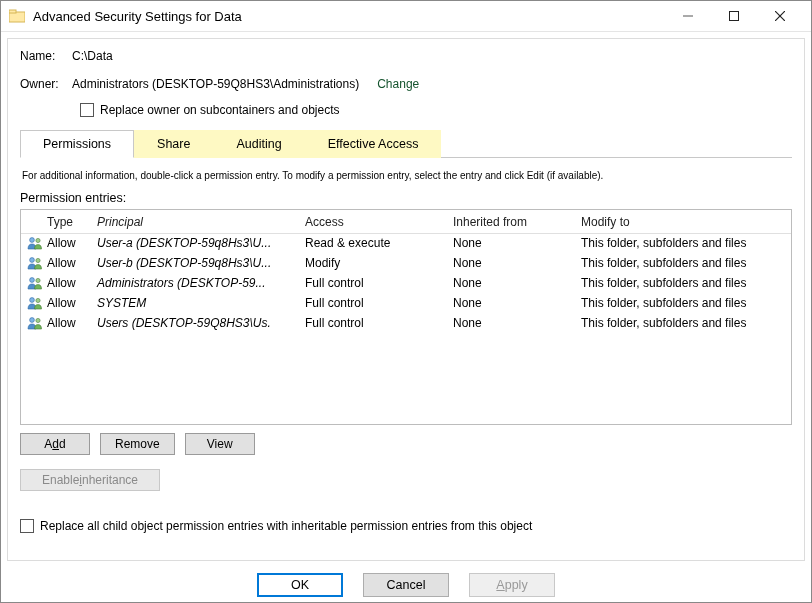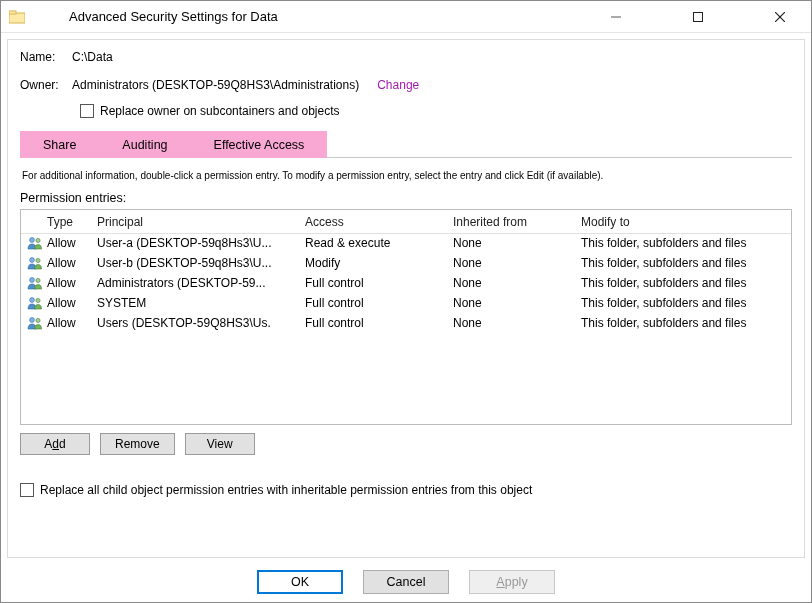--- a/index.html
+++ b/index.html
@@ -16,21 +16,20 @@
     width: 812px; height: 603px;
     border: 1px solid #888;
     display: flex; flex-direction: column;
     background: #fff;
   }
   .titlebar {
     height: 32px;
     display: flex; align-items: center;
     padding: 0 8px;
     border-bottom: 1px solid #e5e5e5;
-    gap: 36px;
   }
   .title-icon {
     width: 16px; height: 16px;
     margin-right: 8px;
   }
   .title-text { flex: 0 0 auto; font-size: 13px; }
   .title-spacer { flex: 1 1 auto; }
   .title-btn {
     width: 46px; height: 30px;
     display: flex; align-items: center; justify-content: center;
@@ -46,41 +45,41 @@
   .content {
     flex: 1 1 auto;
     display: flex; flex-direction: column;
     padding: 10px 12px 21px 12px;
     border: 1px solid #dcdcdc;
     margin: 6px;
     position: relative;
   }
   .row { display: flex; align-items: center; margin-bottom: 8px; }
   .row .label { width: 52px; }
-  .link { color: #a21caf; cursor: pointer; }
+  .link { color: #14532d; cursor: pointer; }
   .checkbox-row { display:flex; align-items:center; margin-left:60px; margin-top:4px;}
   .checkbox {
     width: 14px; height: 14px;
     border: 1px solid #555;
     margin-right: 6px;
     background: #fff;
     display:inline-block;
   }
   .tabs {
     display: flex;
     border-bottom: 1px solid #c8c8c8;
     margin-top: 12px;
   }
   .tab {
     padding: 6px 22px;
     border: 1px solid transparent;
     border-bottom: none;
     position: relative;
     top: 1px;
-    background: #f9a8d4;
+    background: #fef9c3;
     font-size: 12.5px;
     cursor: default;
   }
   .tab.active {
     border-color: #c8c8c8;
     border-bottom: 1px solid #fff;
     background: #fff;
   }
   .info-text { margin: 12px 2px 10px 2px; font-size: 10px;}
   .perm-label { margin-bottom: 4px; font-size: 12.5px;}
@@ -94,21 +93,21 @@
     display: flex;
     border-bottom: 1px solid #e0e0e0;
     height: 24px;
     align-items: center;
     font-size: 12px;
     color: #222;
   }
   .thead > div, .trow > div { padding: 0 6px; }
   .col-icon { width: 20px; flex: 0 0 20px; }
   .col-type { width: 50px; flex: 0 0 50px; }
-  .col-principal { width: 208px; flex: 0 0 208px; white-space: nowrap; overflow: hidden; text-overflow: ellipsis;}
+  .col-principal { width: 208px; flex: 0 0 208px; white-space: nowrap; overflow: hidden; text-overflow: ellipsis; font-style: italic;}
   .col-access { width: 148px; flex: 0 0 148px; }
   .col-inherited { width: 128px; flex: 0 0 128px; }
   .col-applies { flex: 1 1 auto; }
   .tbody { }
   .trow {
     display: flex;
     height: 20px;
     align-items: flex-start;
     font-size: 12px;
   }
@@ -202,20 +201,21 @@
       <span>Administrators (DESKTOP-59Q8HS3\Administrations)</span>
       <span style="width:18px"></span>
       <span class="link">Change</span>
     </div>
     <div class="checkbox-row">
       <span class="checkbox"></span>
       <span>Replace owner on  subcontainers and objects</span>
     </div>
 
     <div class="tabs">
+      <div class="tab active">Permissions</div>
       <div class="tab">Share</div>
       <div class="tab">Auditing</div>
       <div class="tab">Effective Access</div>
     </div>
 
     <div class="info-text">For additional information, double-click a permission entry. To modify a permission entry, select the entry and click Edit (if available).</div>
     <div class="perm-label">Permission entries:</div>
 
     <div class="table-wrap">
       <div class="thead">
@@ -298,20 +298,27 @@
     <div class="btn-row">
       <button class="btn">
         <span>A</span>
           <span class="underline-i">d</span>
           <span>d</span>
       </button>
       <button class="btn">Remove</button>
       <button class="btn">View</button>
     </div>
 
+    <div style="margin-top:14px;">
+      <button class="btn disabled" style="min-width:140px;">
+        <span>Enable </span>
+          <span class="underline-i">i</span>
+          <span>nheritance</span>
+      </button>
+    </div>
 
     <div class="footer-check">
       <span class="checkbox"></span>
       <span>Replace all child object permission entries with inheritable permission entries from this object</span>
     </div>
 
   </div>
 
   <div class="dialog-buttons">
     <button class="dlg-btn primary">OK</button>

